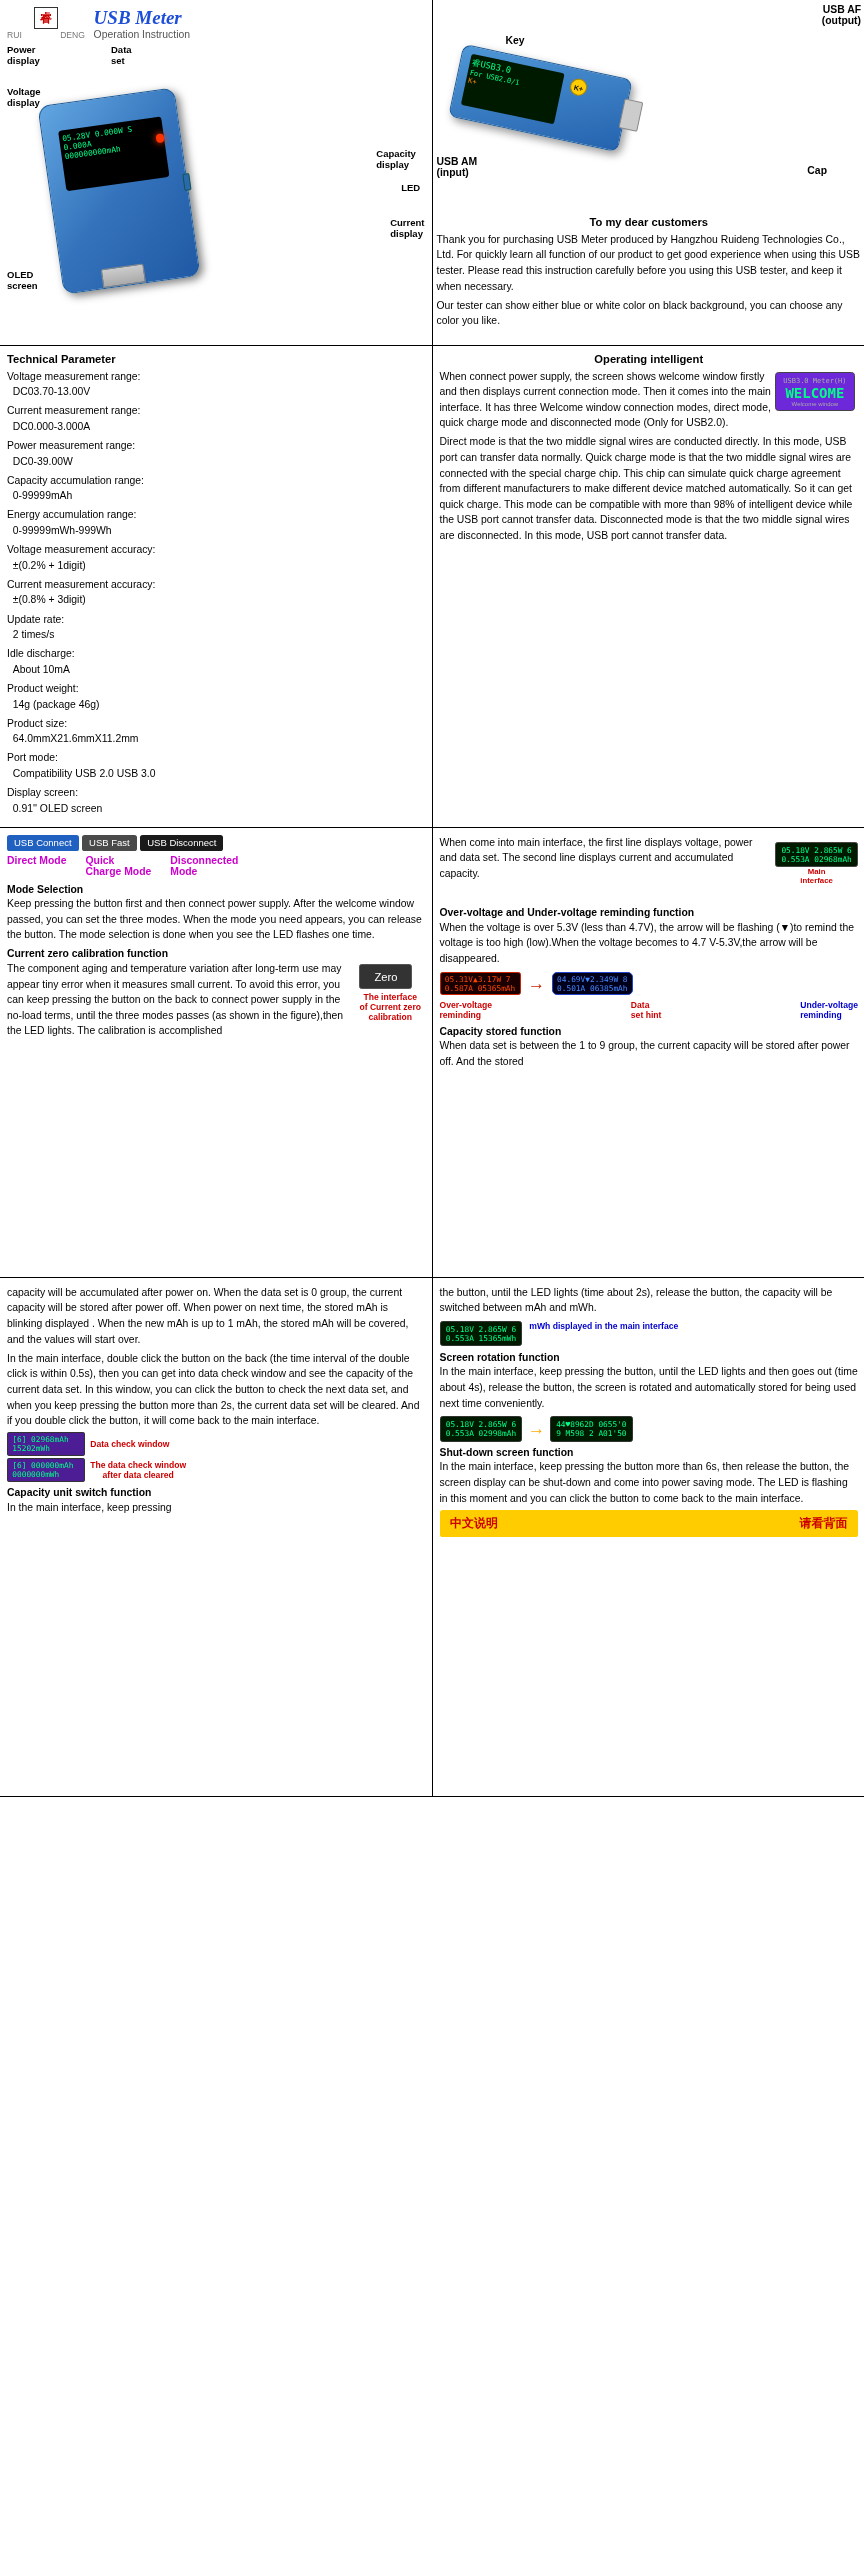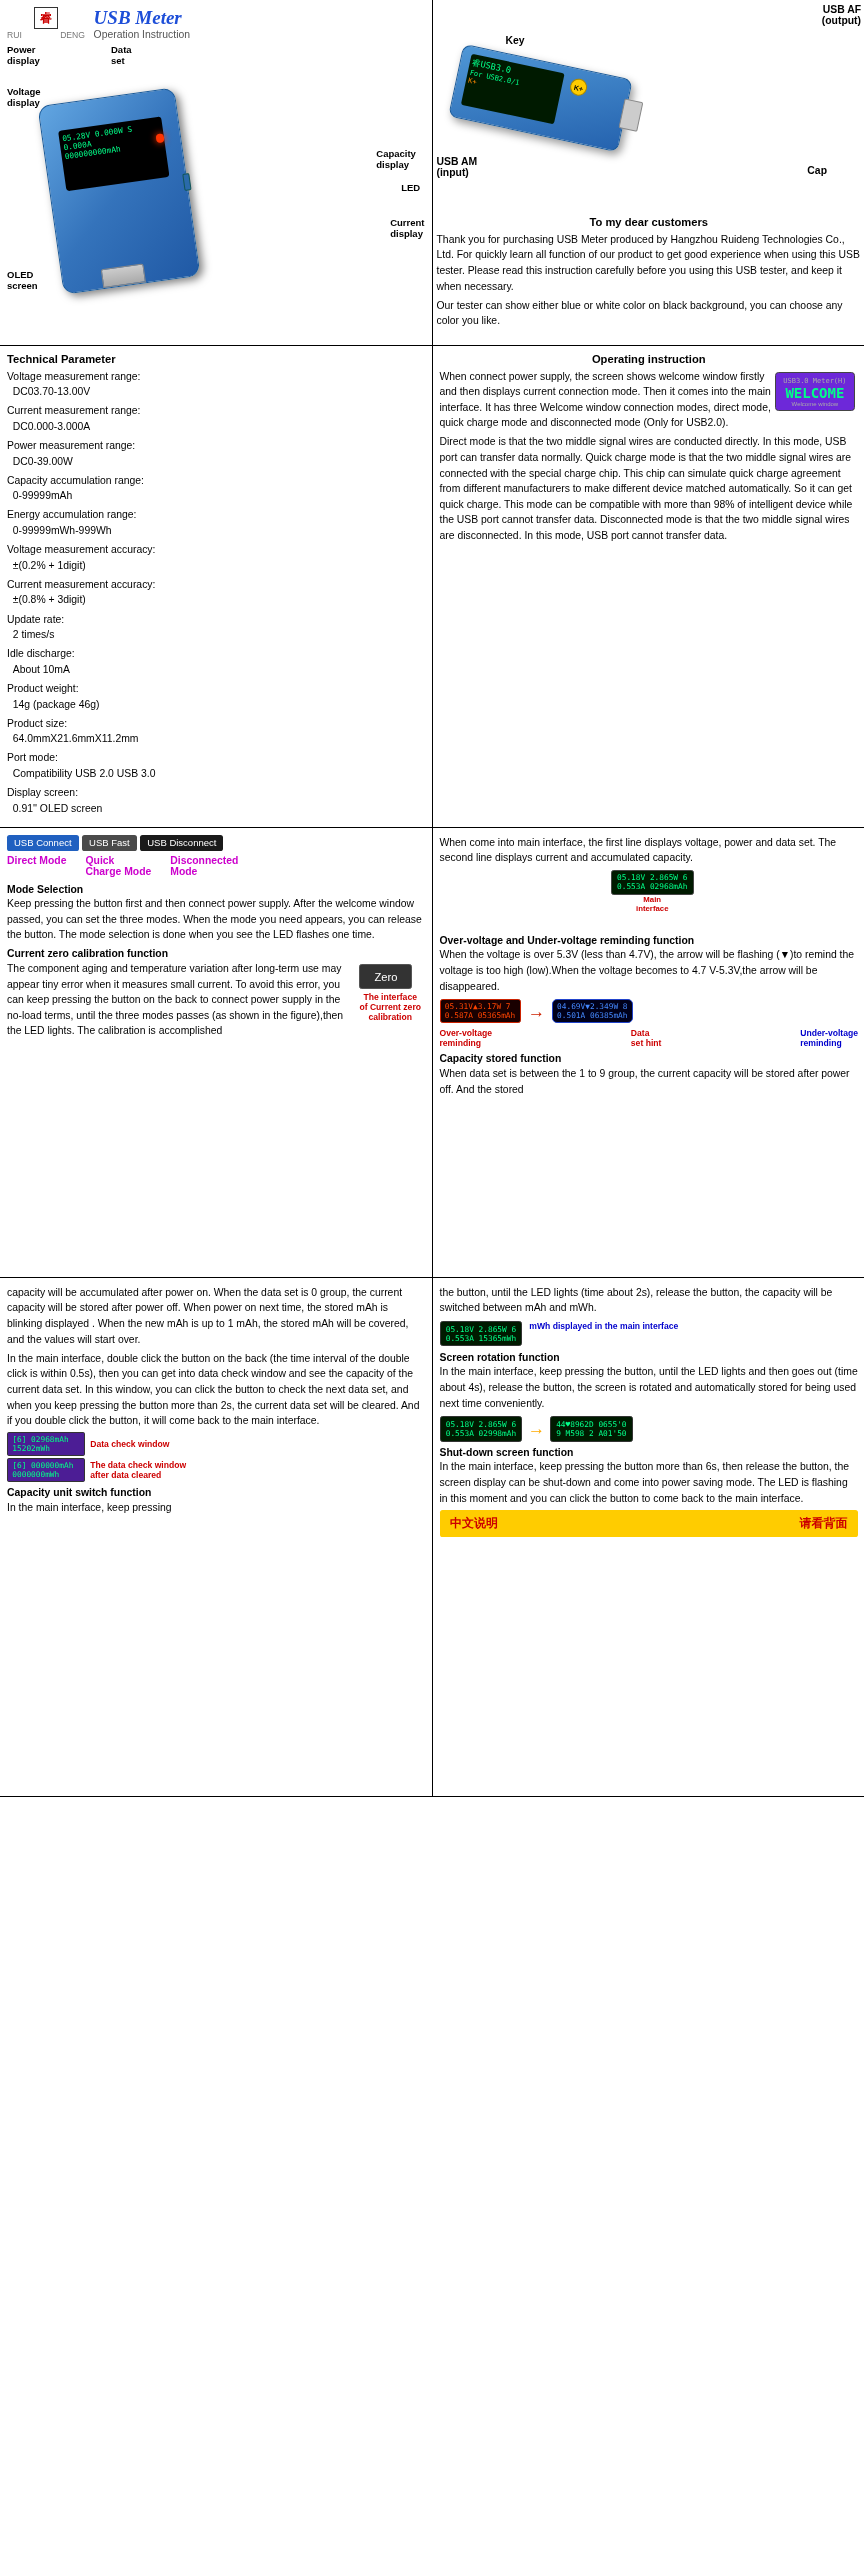--- a/index.html
+++ b/index.html
@@ -203,20 +203,21 @@
       font-family: monospace;
       font-size: 7.8px;
       color: #00ff88;
       border-radius: 1.7px;
       min-width: 78px;
     }
     .data-check-label {
       color: #cc0000;
       font-weight: bold;
       font-size: 8.6px;
+      text-align: center;
     }
   </style>
 </head>
 <body>
 
 <div class="top-section">
 
   <div class="top-left">
 
     <div class="logo-area">
@@ -330,21 +331,21 @@
     <p>Current measurement accuracy:<br>&nbsp;&nbsp;±(0.8% + 3digit)</p>
     <p>Update rate:<br>&nbsp;&nbsp;2 times/s</p>
     <p>Idle discharge:<br>&nbsp;&nbsp;About 10mA</p>
     <p>Product weight:<br>&nbsp;&nbsp;14g (package 46g)</p>
     <p>Product size:<br>&nbsp;&nbsp;64.0mmX21.6mmX11.2mm</p>
     <p>Port mode:<br>&nbsp;&nbsp;Compatibility USB 2.0  USB 3.0</p>
     <p>Display screen:<br>&nbsp;&nbsp;0.91'' OLED screen</p>
   </div>
 
   <div class="middle-right">
-    <div class="section-title" style="text-align:center;">Operating instruction</div>
+    <div class="section-title" style="text-align:center;">Operating intelligent</div>
 
     <div class="welcome-screen" style="float:right; margin:3.5px;">
       <div style="font-size:7px; color:#aaa; text-align:center; font-family:monospace;">USB3.0 Meter(H)</div>
       <div style="font-size:14px; font-weight:bold; color:#00ff88; font-family:monospace; text-align:center;">WELCOME</div>
       <div style="font-size:6px; color:#aaa; text-align:center;">Welcome window</div>
     </div>
 
     <p>When connect power supply, the screen shows welcome window firstly and then displays current connection mode. Then it comes into the main interface. It has three Welcome window connection modes, direct mode, quick charge mode and disconnected mode (Only for USB2.0).</p>
     <p>Direct mode is that the two middle signal wires are conducted directly. In this mode, USB port can transfer data normally. Quick charge mode is that the two middle signal wires are connected with the special charge chip. This chip can simulate quick charge agreement from different manufacturers to make different device matched automatically. So it can get quick charge. This mode can be compatible with more than 98% of intelligent device while the USB port cannot transfer data. Disconnected mode is that the two middle signal wires are disconnected. In this mode, USB port cannot transfer data.</p>
   </div>
@@ -374,21 +375,21 @@
     <div style="float:right; margin:3.5px 3.5px 3.5px 7px; text-align:center;">
       <button class="zero-btn">Zero</button>
       <div style="color:#cc0000; font-weight:bold; font-size:8.6px; margin-top:3.5px; max-width:78px;">The interface<br>of Current zero<br>calibration</div>
     </div>
 
     <p>The component aging and temperature variation after long-term use may appear tiny error when it measures small current. To avoid this error, you can keep pressing the button on the back to connect power supply in the no-load terms, until the three modes passes (as shown in the figure),then the LED lights. The calibration is accomplished</p>
   </div>
 
   <div class="mode-right">
 
-    <div style="display:flex; align-items:center; margin-bottom:22px;flex-direction:column;">
+    <div style="display:flex; align-items:flex-end; margin-bottom:22px;">
       <p style="flex:1;">When come into main interface, the first line displays voltage, power and data set. The second line displays current and accumulated capacity.</p>
       <div style="margin-left:7px; text-align:right;">
         <div style="background:#001a00; border:0.9px solid #444; border-radius:2.6px; padding:2.6px 5.2px; font-family:monospace; font-size:7.8px; color:#00ff88;">
           <div>05.18V 2.865W 6</div>
           <div>0.553A 02968mAh</div>
         </div>
         <div style="color:#cc0000; font-weight:bold; font-size:7.8px; text-align:center;">Main<br>interface</div>
       </div>
     </div>
 

